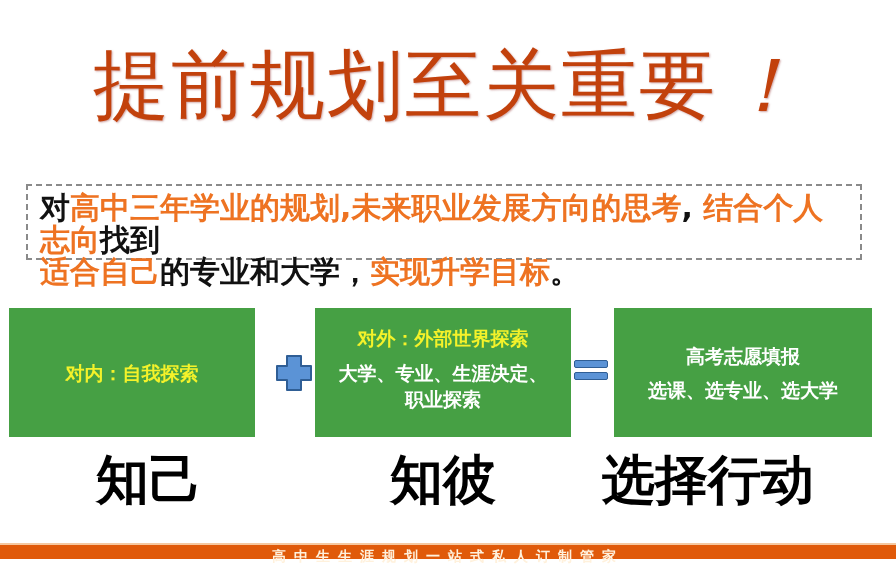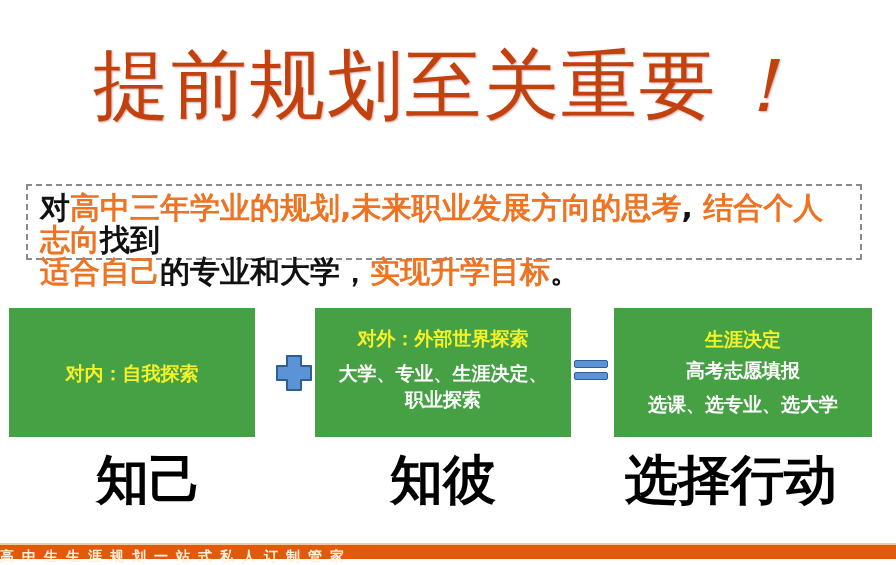--- a/index.html
+++ b/index.html
@@ -43,26 +43,26 @@
       position: absolute; left: 0; width: 34px; height: 8px;
       background: #5b93d6; border: 1.5px solid #2f5e95; box-sizing: border-box; border-radius: 2px;
     }
     .label {
       position: absolute; top: 452px; height: 56px;
       font-size: 53px; line-height: 56px; font-weight: bold; color: #000;
       text-align: center;
     }
     #label-self { left: 26px; width: 246px; }
     #label-world { left: 315px; width: 256px; }
-    #label-action { left: 602px; width: 258px; }
+    #label-action { left: 579px; width: 258px; }
     .footer {
       position: absolute; left: 0; top: 543px; width: 896px; height: 16px;
       background: #e05a0a;
       color: #fff1dc; font-weight: bold; font-size: 14px; line-height: 22px;
-      letter-spacing: 8px;
+      text-align: center; letter-spacing: 8px;
       border-top: 2px solid #f5c8a0; box-sizing: border-box;
     }
   </style>
 </head>
 <body>
 
 <div class="title">
   <span>提前规划至关重要</span><span class="excl">！</span>
 </div>
 
@@ -83,21 +83,20 @@
   <div class="body">大学、专业、生涯决定、</div>
   <div class="body">职业探索</div>
 </div>
 
 <div class="equals">
   <div class="eq-bar" style="top:0;"></div>
   <div class="eq-bar" style="top:12px;"></div>
 </div>
 
 <div class="card" id="card-decide">
-  <div class="head">生涯决定</div>
   <div class="body">高考志愿填报</div>
   <div class="body">选课、选专业、选大学</div>
 </div>
 
 <div class="label" id="label-self">知己</div>
 <div class="label" id="label-world">知彼</div>
 <div class="label" id="label-action">选择行动</div>
 
 <div class="footer">高中生生涯规划一站式私人订制管家</div>
 

